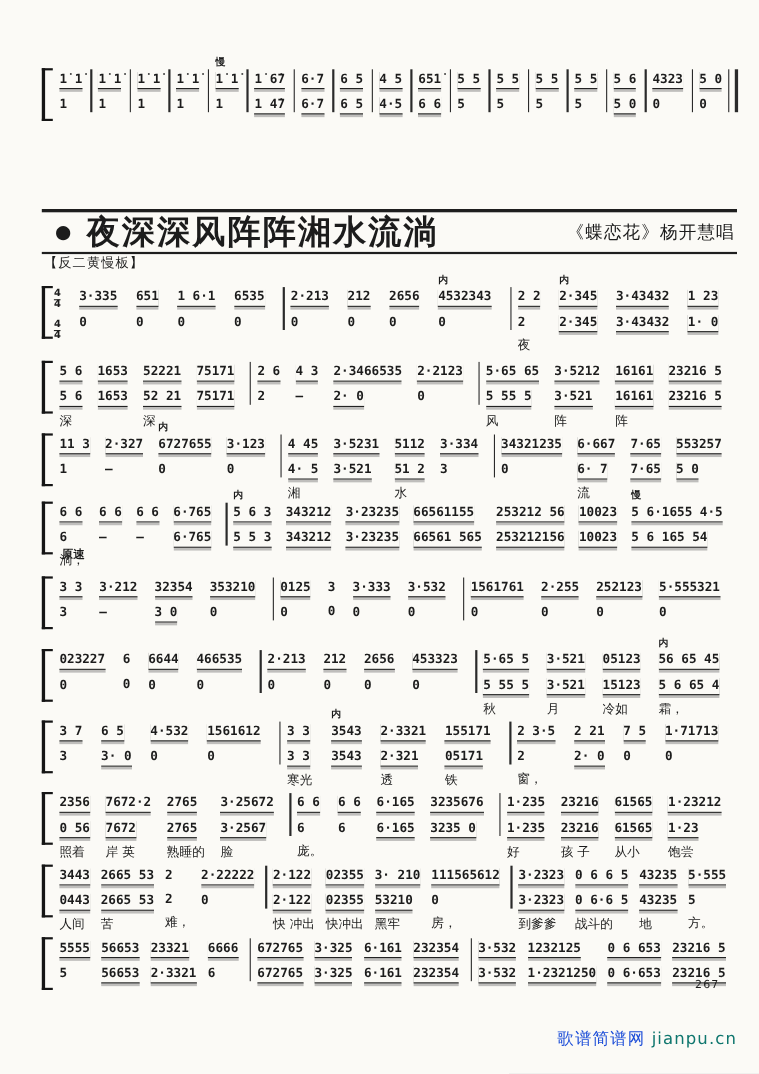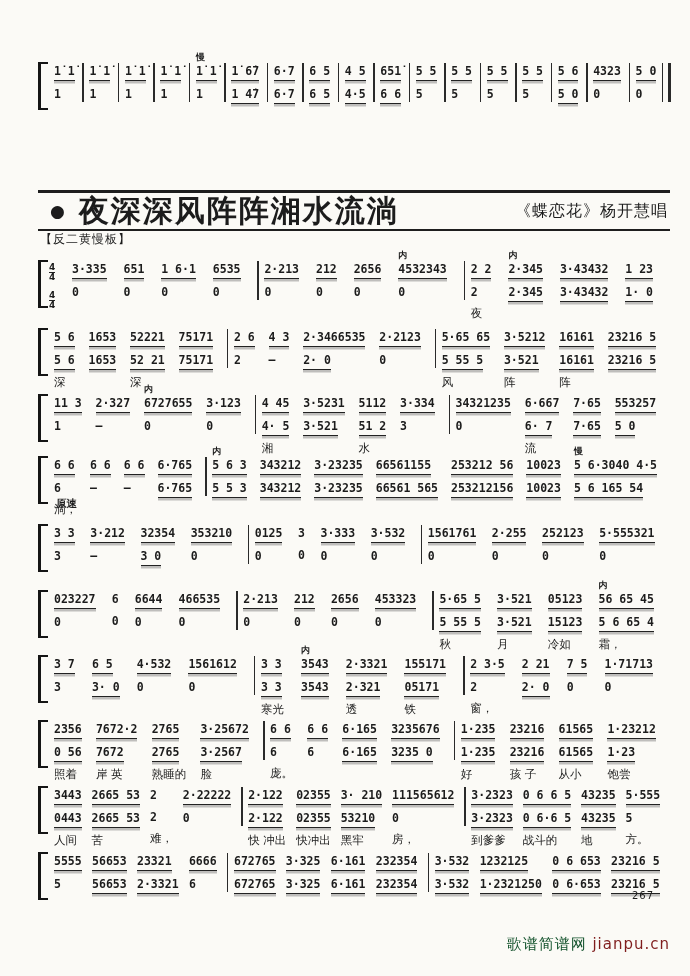--- a/index.html
+++ b/index.html
@@ -37,22 +37,22 @@
   .title-left{display:flex;align-items:center;}
   .bullet{font-size:17px;line-height:17px;margin:0 14px 0 12px;}
   .title{font-size:30px;font-weight:bold;letter-spacing:2px;}
   .credit{font-size:16px;letter-spacing:1px;padding-right:2px;}
   .mode-mark{position:absolute;top:231px;left:40px;font-size:12px;font-weight:normal;letter-spacing:1px;}
   .tempo-note{position:absolute;top:497px;left:56px;font-size:10.5px;font-weight:bold;}
 
   
   .pagenum{position:absolute;top:890px;right:36px;font-size:10px;font-weight:normal;letter-spacing:1px;}
   .watermark{position:absolute;top:935px;right:20px;font-size:15px;letter-spacing:1px;}
-  .wm-site{color:#14532d;}
-  .wm-url{color:#7f1d1d;}
+  .wm-site{color:#1d4ed8;}
+  .wm-url{color:#0f766e;}
 </style>
 </head>
 <body>
 
 <div class="sheet">
 
   <div class="system" style="top:52px">
     <div class="bracket"></div>
     <div class="beats">
         <div class="beat">
@@ -460,21 +460,21 @@
         <span class="ly"></span>
       </div>
         <div class="beat">
         <span class="an"></span>
         <span class="num u beam">10023</span>
         <span class="num l beam">10023</span>
         <span class="ly"></span>
       </div>
         <div class="beat">
         <span class="an">慢</span>
-        <span class="num u beam">5 6·3040 4·5</span>
+        <span class="num u beam">5 6·1655 4·5</span>
         <span class="num l beam">5 6 165 54</span>
         <span class="ly"></span>
       </div>
       </div>
   </div>
 
   <div class="tempo-note">原速</div>
 
   <div class="system" style="top:514px">
     <div class="bracket"></div>

